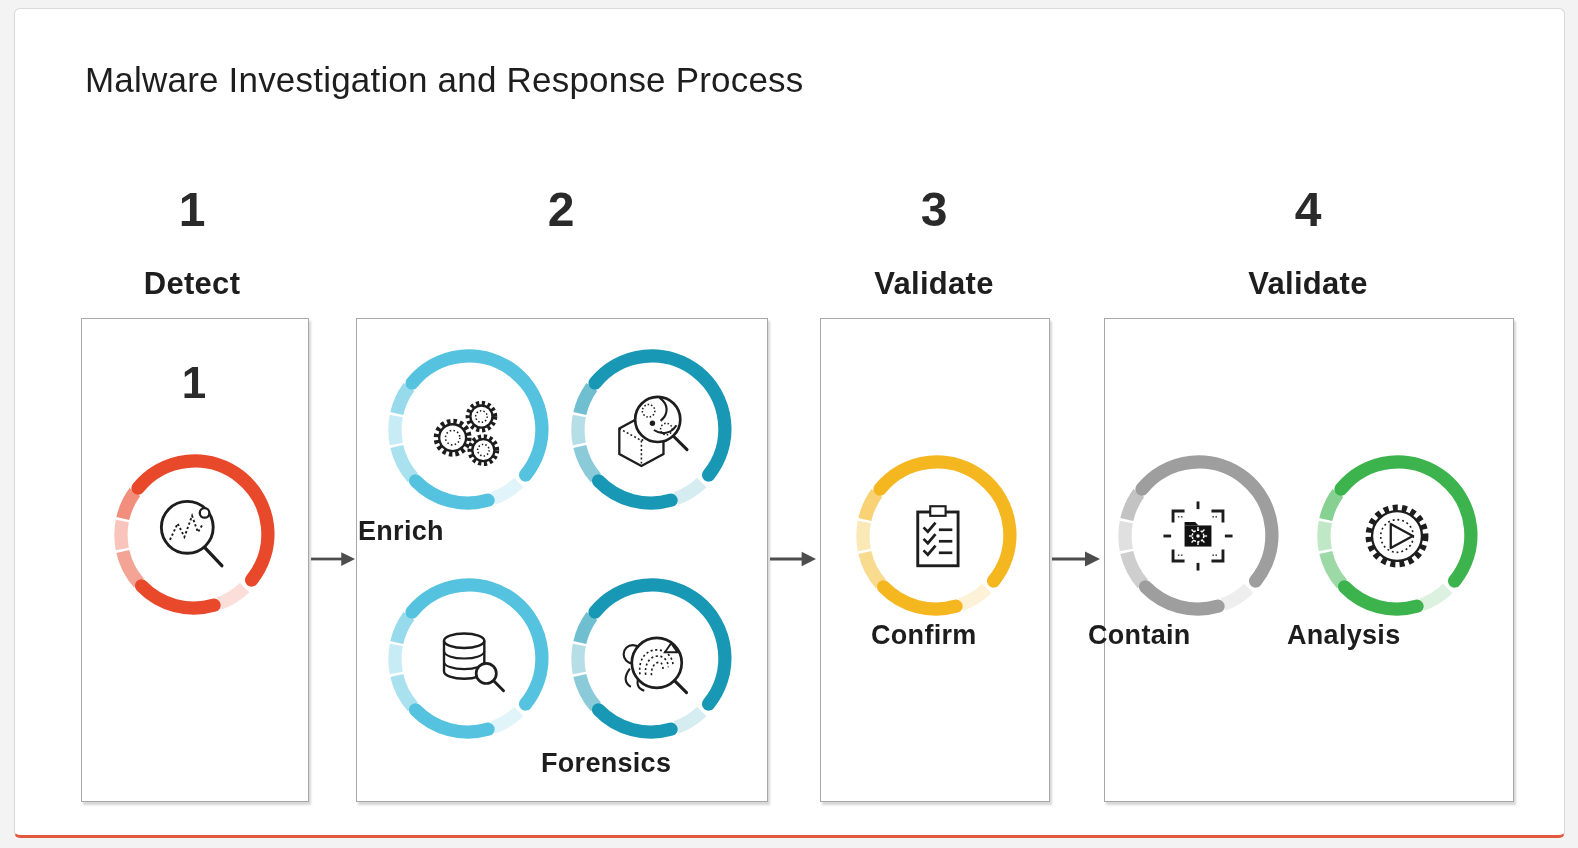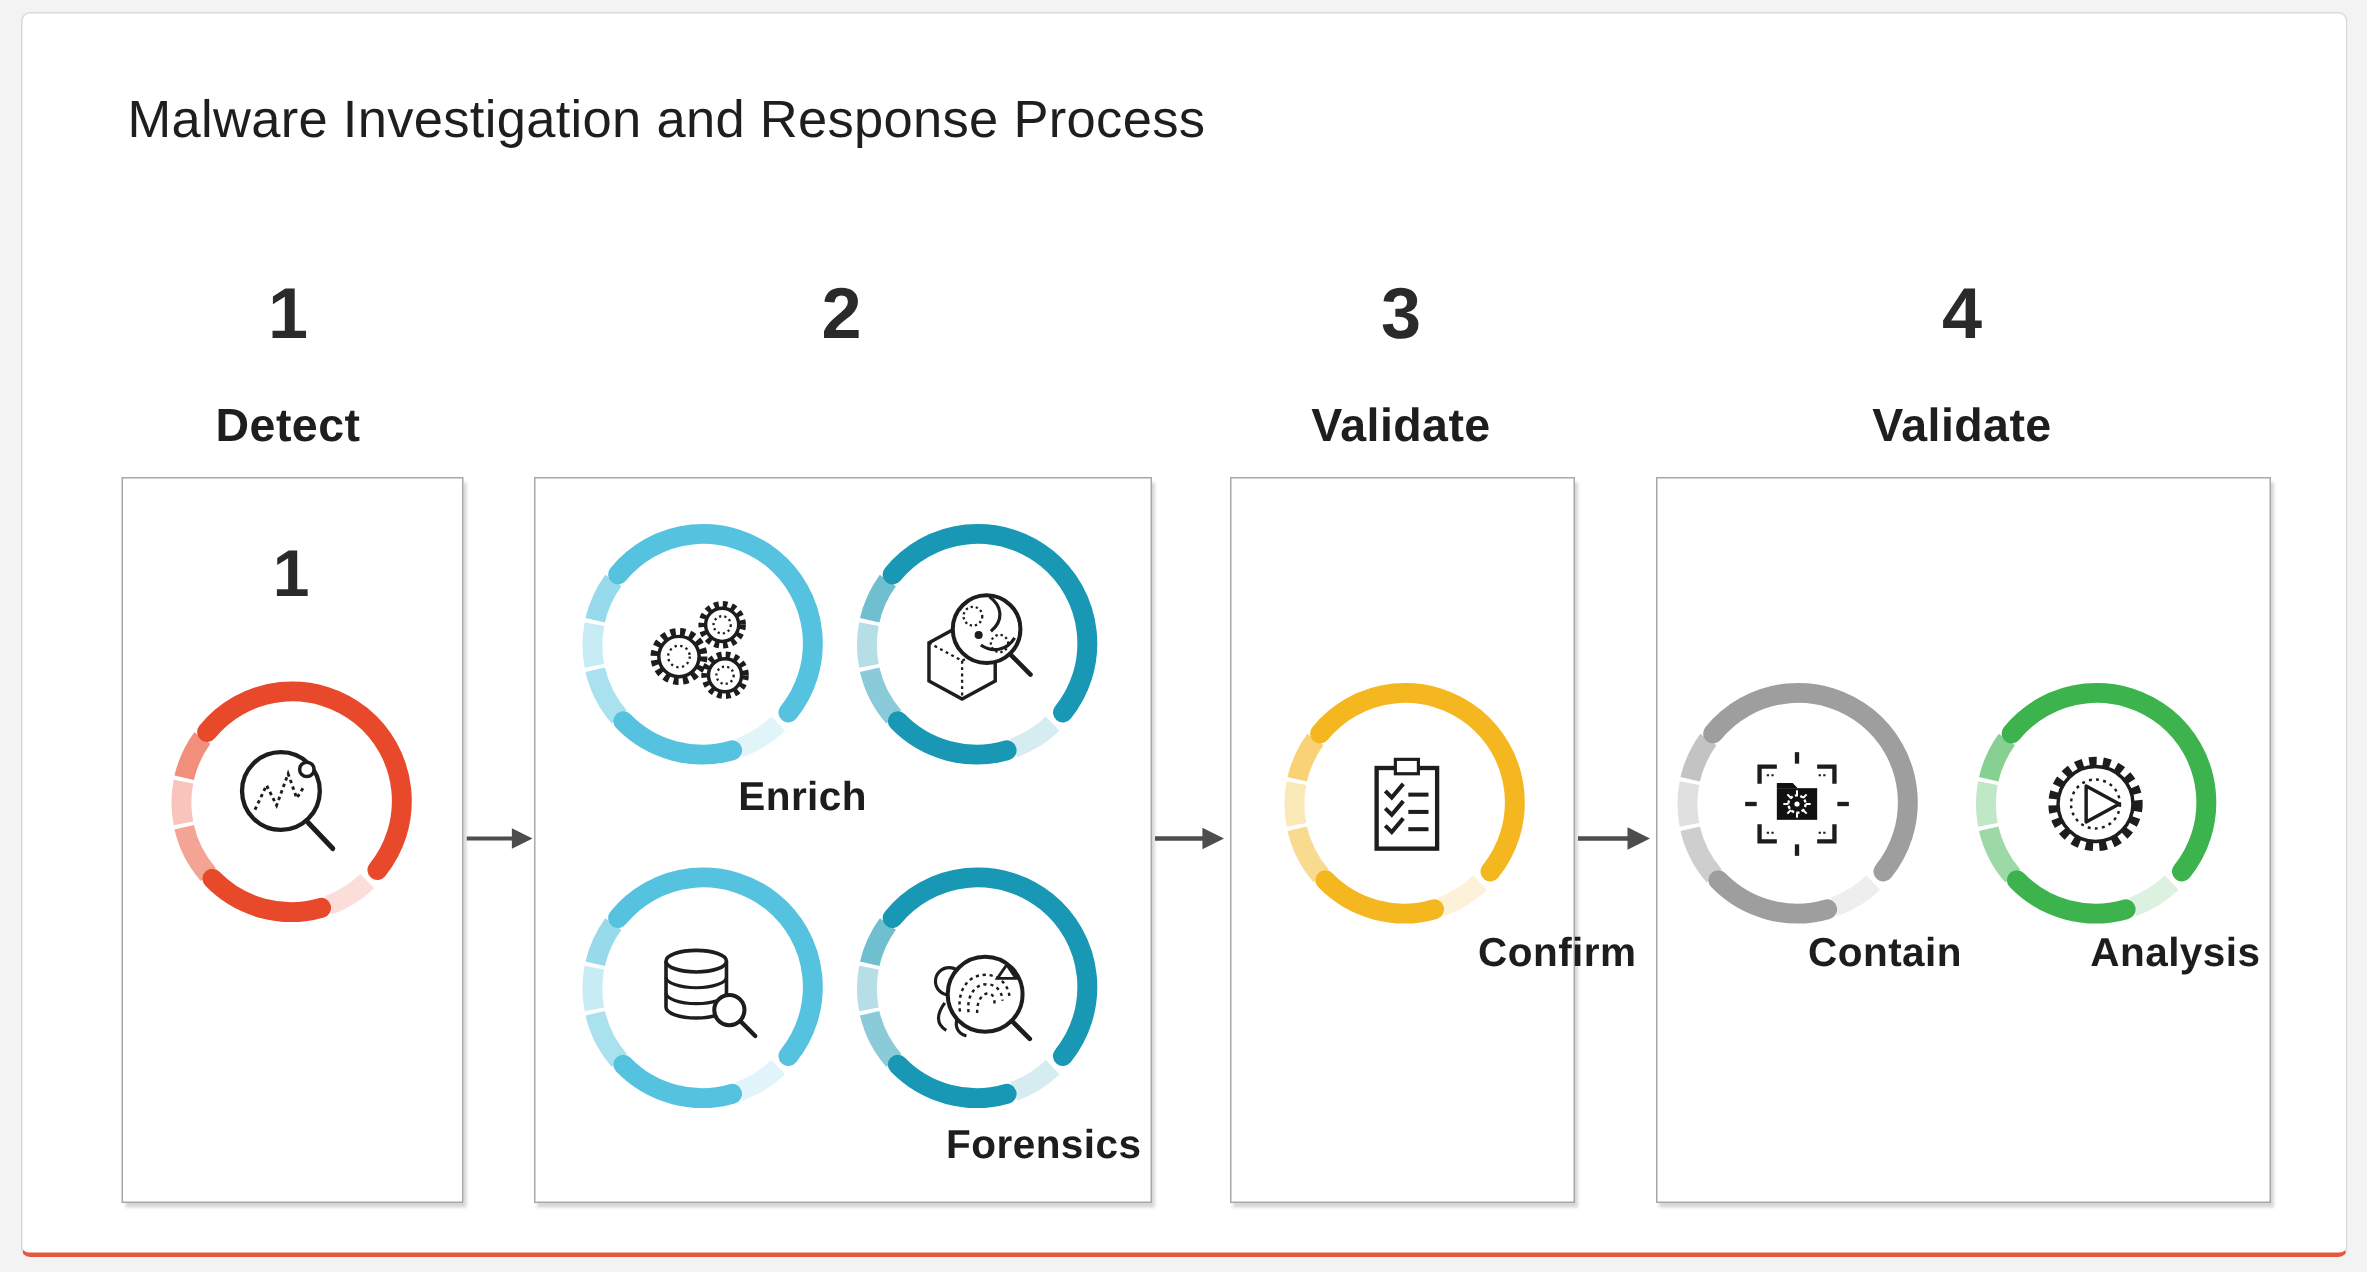--- a/index.html
+++ b/index.html
@@ -30,21 +30,21 @@
     background:#fff;border:1px solid #a8a8a8;
     box-shadow:2px 3px 2px rgba(0,0,0,0.16);
   }
   .inner-num{
     position:absolute;width:200px;text-align:center;
     font-size:44px;font-weight:800;color:#2a2a2a;
   }
   .ring{position:absolute;width:166px;height:166px;}
   .glyph{position:absolute;width:96px;height:96px;}
   .item-label{
-    position:absolute;width:220px;text-align:right;
+    position:absolute;width:220px;text-align:left;
     font-size:27px;font-weight:800;color:#1d1d1d;letter-spacing:.3px;
   }
   .arrow{position:absolute;top:548px;height:22px;}
   .g-stroke{stroke:#1d1d1d;fill:none;}
   .hidden-defs{position:absolute;width:0;height:0;overflow:hidden;}
 </style>
 </head>
 <body>
 
 <svg class="hidden-defs" aria-hidden="true">

